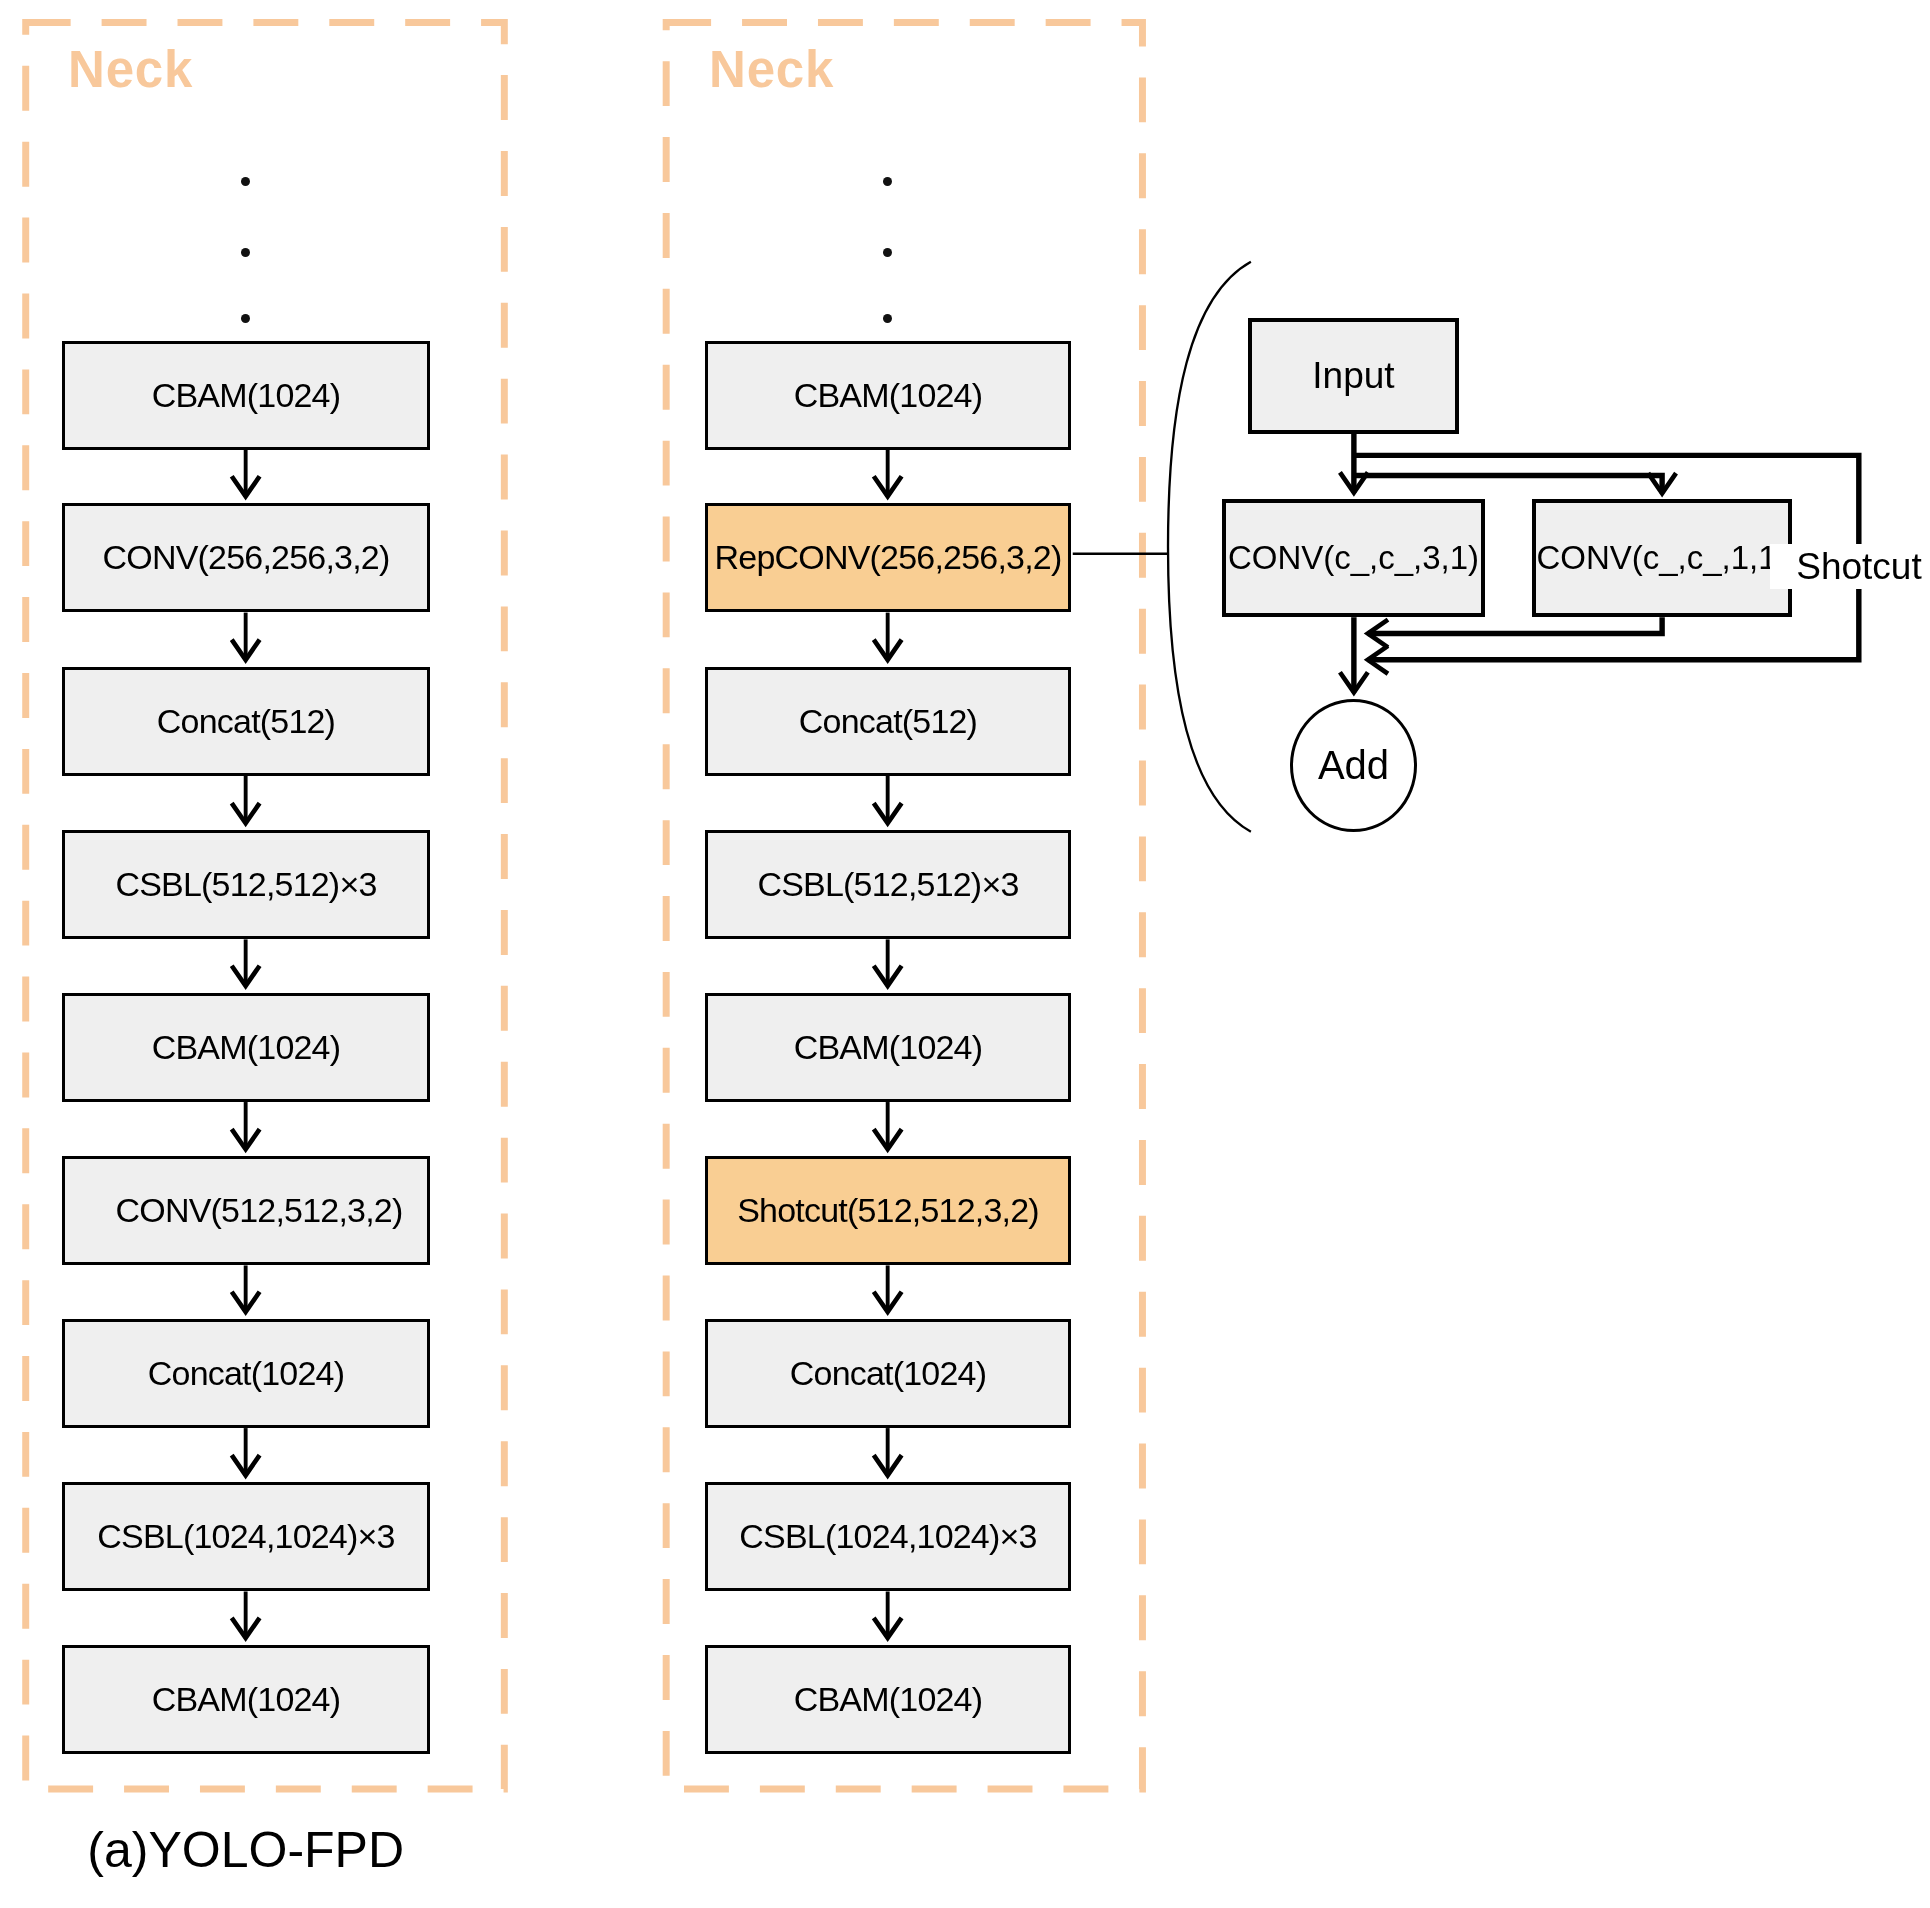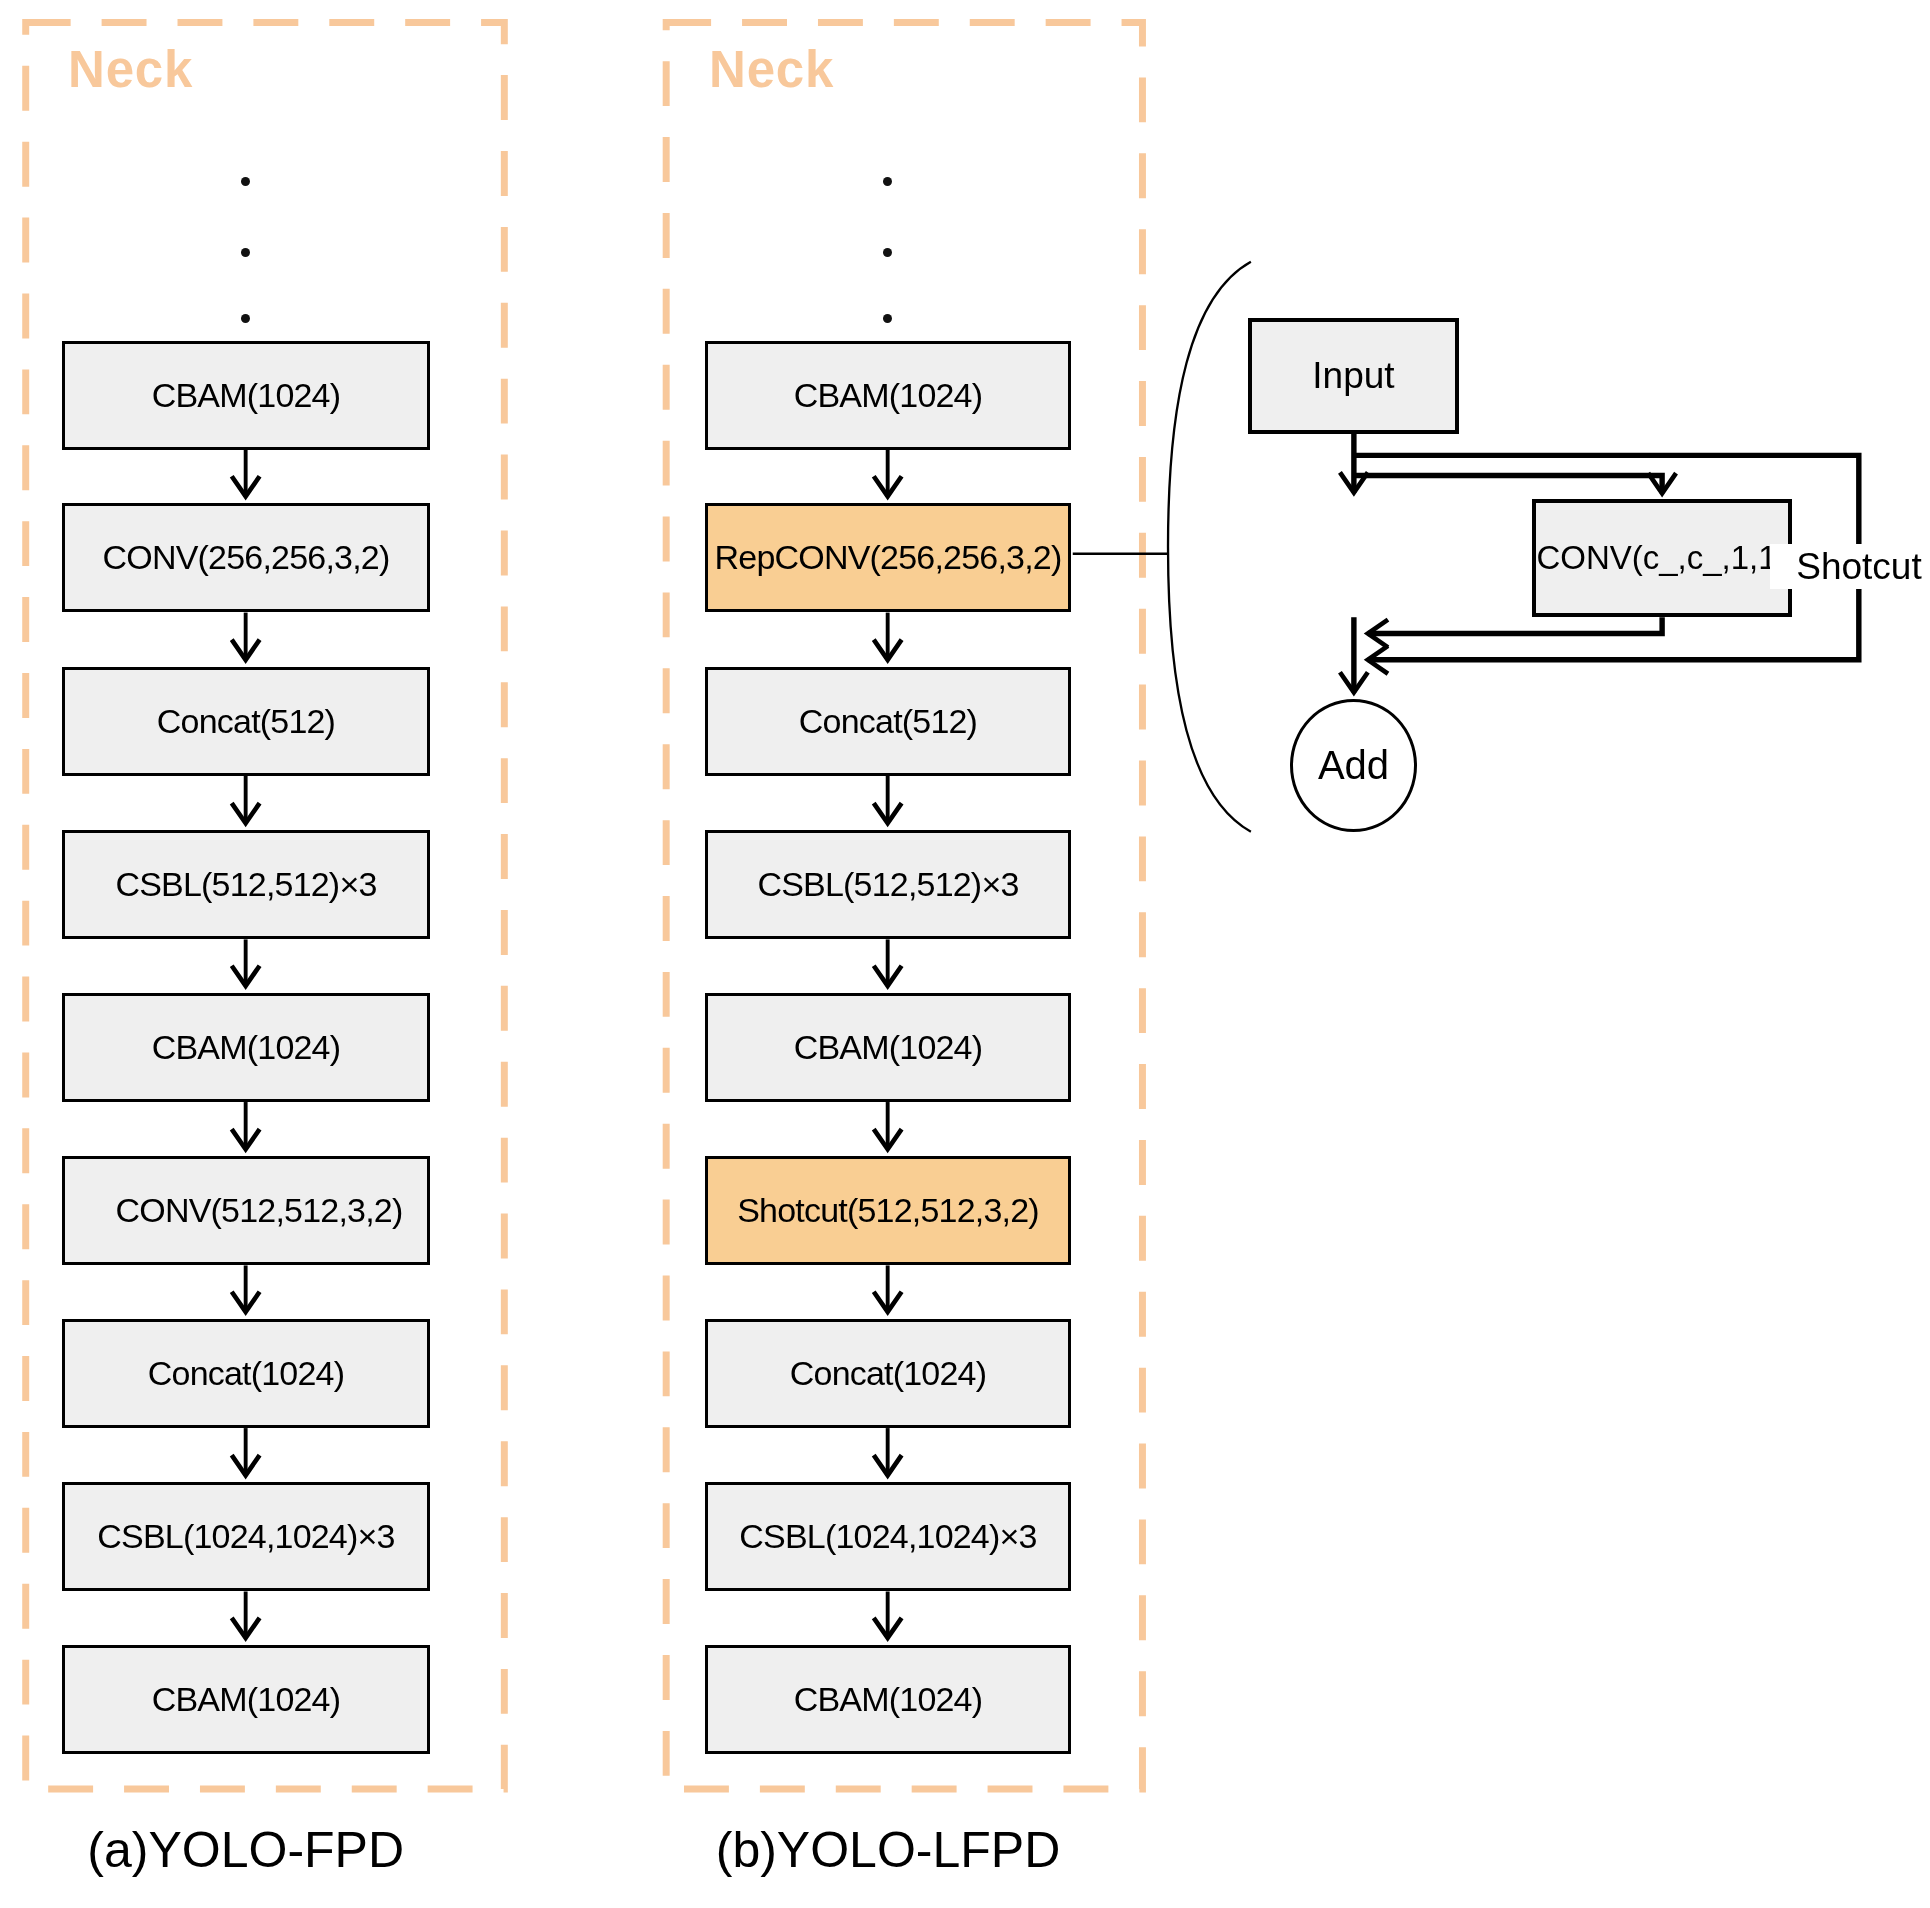--- a/index.html
+++ b/index.html
@@ -140,21 +140,21 @@
   <div class="flow-box col-b highlight" style="top:503px;">RepCONV(256,256,3,2)</div>
   <div class="flow-box col-b" style="top:667px;">Concat(512)</div>
   <div class="flow-box col-b" style="top:830px;">CSBL(512,512)×3</div>
   <div class="flow-box col-b" style="top:993px;">CBAM(1024)</div>
   <div class="flow-box col-b highlight" style="top:1156px;">Shotcut(512,512,3,2)</div>
   <div class="flow-box col-b" style="top:1319px;">Concat(1024)</div>
   <div class="flow-box col-b" style="top:1482px;">CSBL(1024,1024)×3</div>
   <div class="flow-box col-b" style="top:1645px;">CBAM(1024)</div>
 
   <div class="caption" style="left:-2.3px;top:1821px;">(a)YOLO-FPD</div>
-  <div class="caption" style="left:640px;top:1821px;">(b)YOLO-LFPD</div>
 
   <div class="detail-box" style="left:1248px;top:318px;width:211px;height:116px;font-size:37px;">Input</div>
+  <div class="detail-box" style="left:1222px;top:499px;width:263px;height:118px;">CONV(c_,c_,3,1)</div>
   <div class="detail-box" style="left:1532px;top:499px;width:260px;height:118px;">CONV(c_,c_,1,1)</div>
   <div class="shotcut-label">Shotcut</div>
   <div class="add-ellipse">Add</div>
 
 </div>
 
 
 </body></html>

